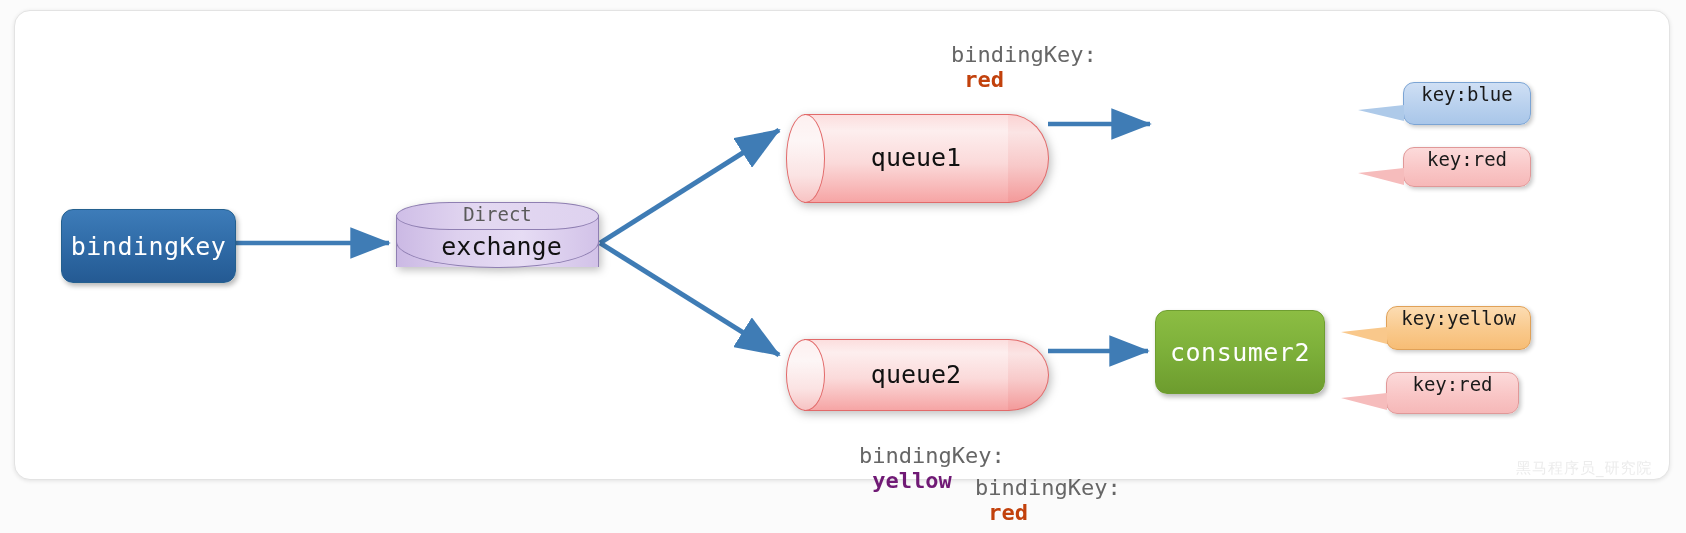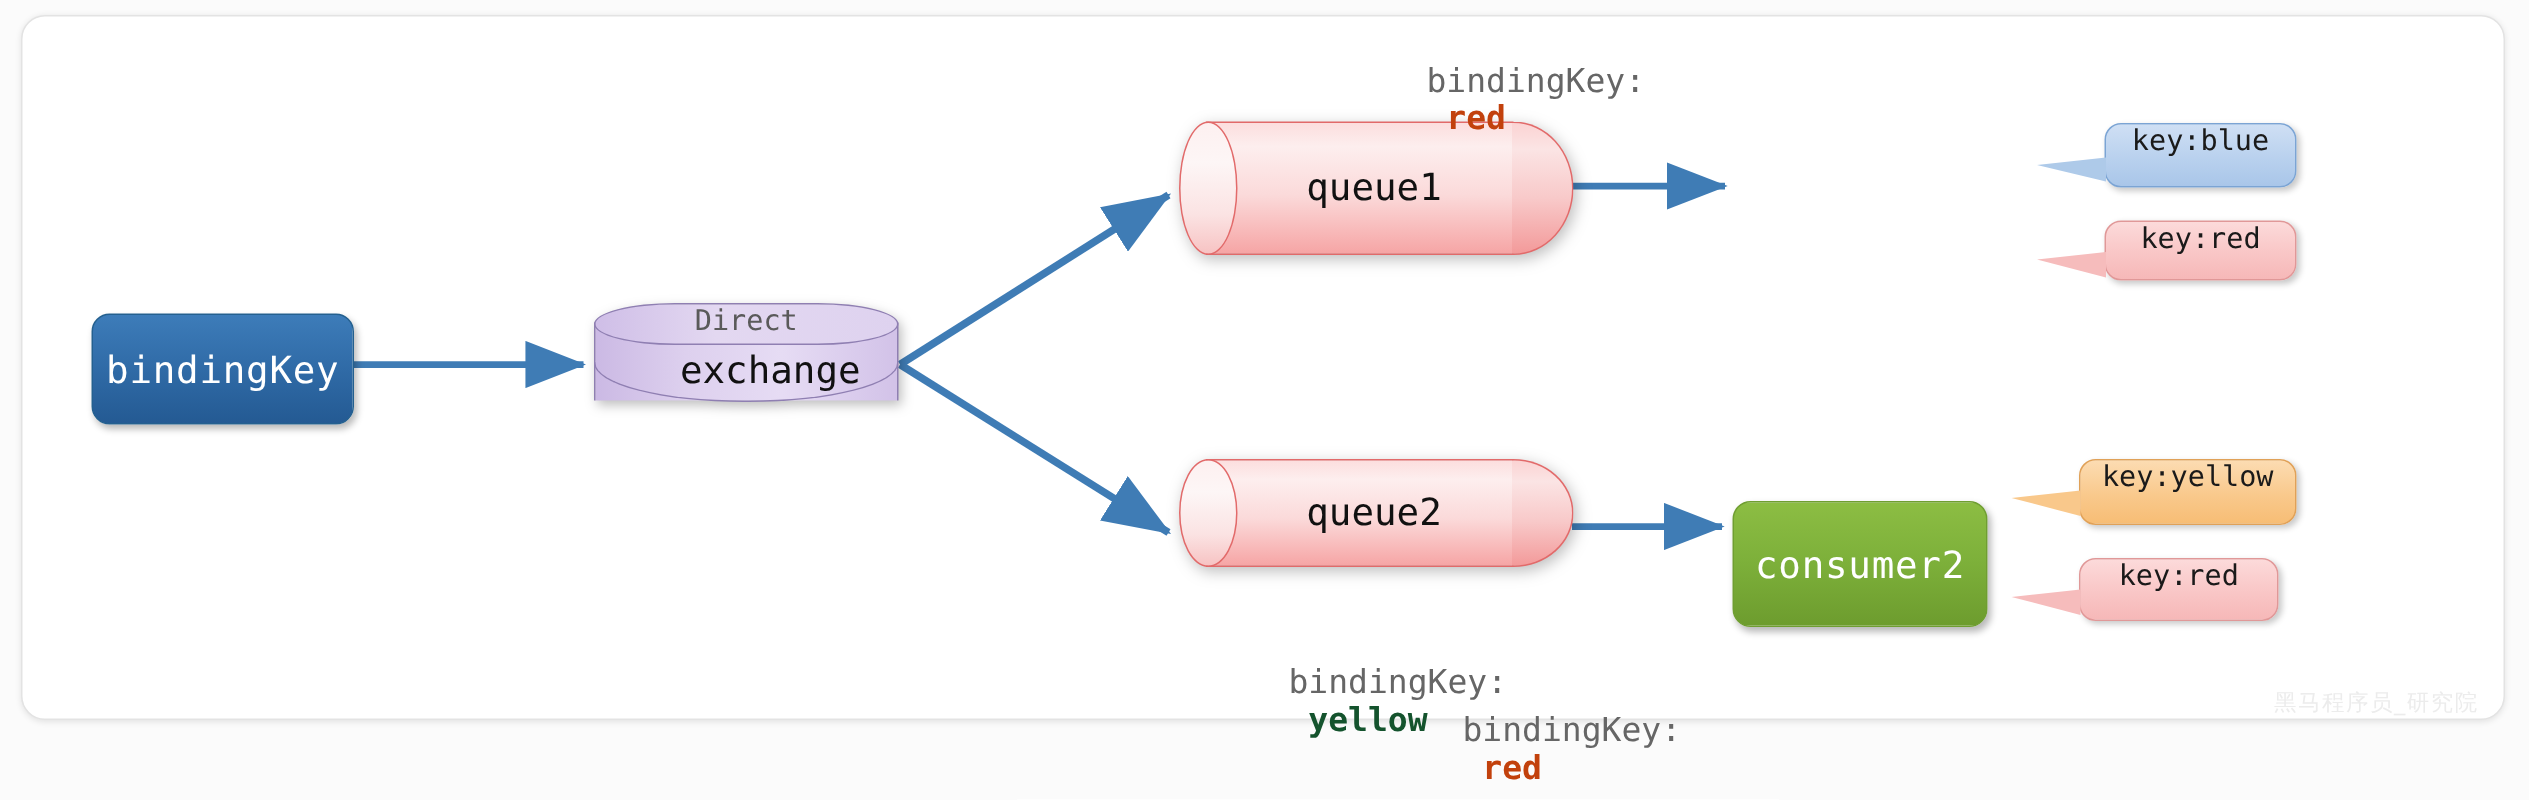--- a/index.html
+++ b/index.html
@@ -65,21 +65,20 @@
     left: 1157px; top: 82px;
     width: 175px; height: 82px;
     background: linear-gradient(180deg, #8cbd43 0%, #7db03a 48%, #6d9c2e 100%);
     border: 1px solid #6f9e31;
   }
   #consumer2 {
     left: 1155px; top: 310px;
     width: 168px; height: 82px;
     background: linear-gradient(180deg, #8cbd43 0%, #7db03a 48%, #6d9c2e 100%);
     border: 1px solid #6f9e31;
-    margin-top: 24px;
   }
   
   #exchange {
     position: absolute;
     left: 396px; top: 202px;
     width: 203px; height: 78px;
     filter: drop-shadow(2px 3px 4px rgba(0,0,0,0.26));
   }
   #exchange .cyl-body {
     position: absolute;
@@ -108,29 +107,30 @@
   }
   #exchange .ex-top-label {
     position: absolute;
     left: 0; top: 1px;
     width: 203px;
     color: #5a5a5a;
     font-size: 19px;
   }
   #exchange .ex-main-label {
     position: absolute;
-    left: 16px; top: 30px;
+    left: 4px; top: 30px;
     width: 203px;
     color: #111111;
     font-size: 25px;
   }
   
   .queue {
     position: absolute;
     filter: drop-shadow(2px 3px 5px rgba(0,0,0,0.26));
+    margin-top: 33px;
   }
   .queue .q-body {
     position: absolute;
     left: 18px; top: 0;
     height: 100%;
     border-top: 1px solid #e26a6a;
     border-bottom: 1px solid #e26a6a;
     background: linear-gradient(180deg, #fcdede 0%, #fdeeee 18%, #fbdada 55%, #f6a5a5 100%);
   }
   .queue .q-right {
@@ -220,21 +220,21 @@
     white-space: pre;
     font-size: 22px;
     color: #666666;
     font-family: "DejaVu Sans Mono", monospace;
   }
   .binding b {
     font-weight: bold;
   }
   .bk-red    { color: #c2410c; }
   .bk-blue   { color: #c00000; }
-  .bk-yellow { color: #14532d; }
+  .bk-yellow { color: #701a75; }
   #bk-top-red   { left: 898px;  top: 17px;  }
   #bk-top-blue  { left: 789px;  top: 43px;  }
   #bk-bot-yellow{ left: 806px;  top: 418px; }
   #bk-bot-red   { left: 922px;  top: 450px; }
   
   #watermark {
     position: absolute;
     left: 1516px; top: 459px;
     font-family: "DejaVu Sans", sans-serif;
     font-size: 15px;

